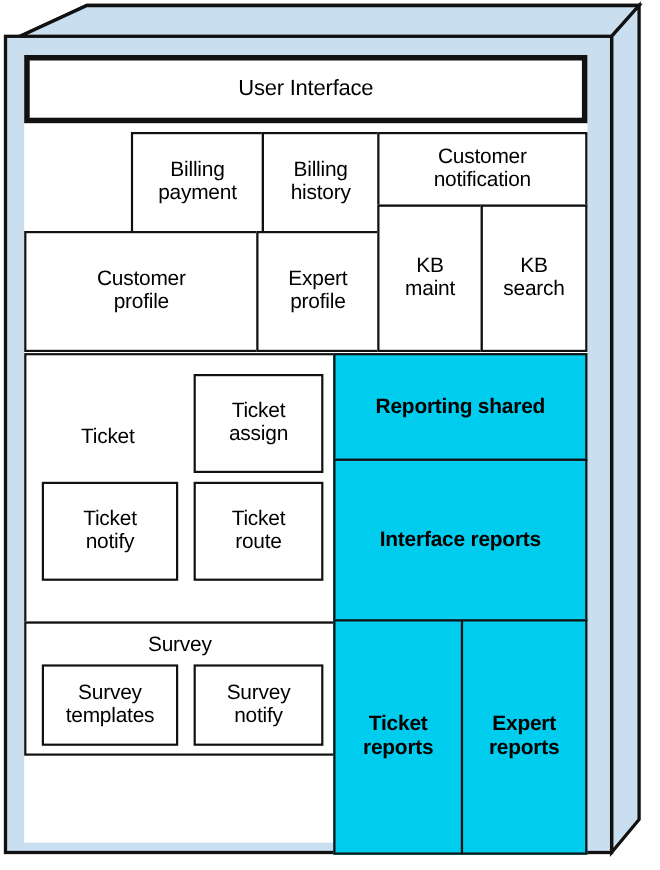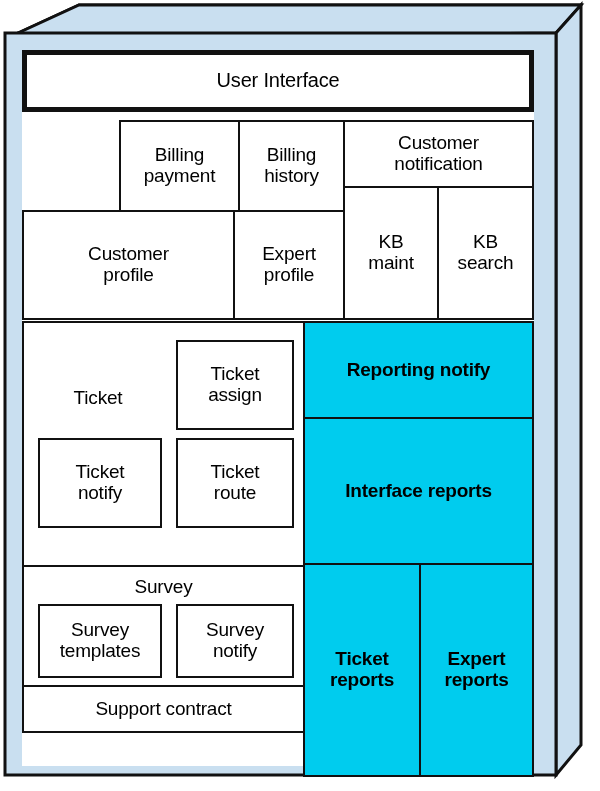--- a/index.html
+++ b/index.html
@@ -173,26 +173,23 @@
       <div class="blk" style="left:14px; top:37px; width:124px; height:74px;">
         <span class="lbl">Survey
 templates</span>
       </div>
       <div class="blk" style="left:152px; top:37px; width:118px; height:74px;">
         <span class="lbl">Survey
 notify</span>
       </div>
     </div>
 
-    <div class="blk" style="left:0px; top:635px; width:283px; height:48px;">
-      <span class="lbl">Support contract</span>
-    </div>
 
     <div class="blk cyan" style="left:281px; top:271px; width:231px; height:98px;">
-      <span class="lbl">Reporting notify</span>
+      <span class="lbl">Reporting shared</span>
     </div>
     <div class="blk cyan" style="left:281px; top:367px; width:231px; height:148px;">
       <span class="lbl">Interface reports</span>
     </div>
     <div class="blk cyan" style="left:281px; top:513px; width:118px; height:214px;">
       <span class="lbl">Ticket
 reports</span>
     </div>
     <div class="blk cyan" style="left:397px; top:513px; width:115px; height:214px;">
       <span class="lbl">Expert

